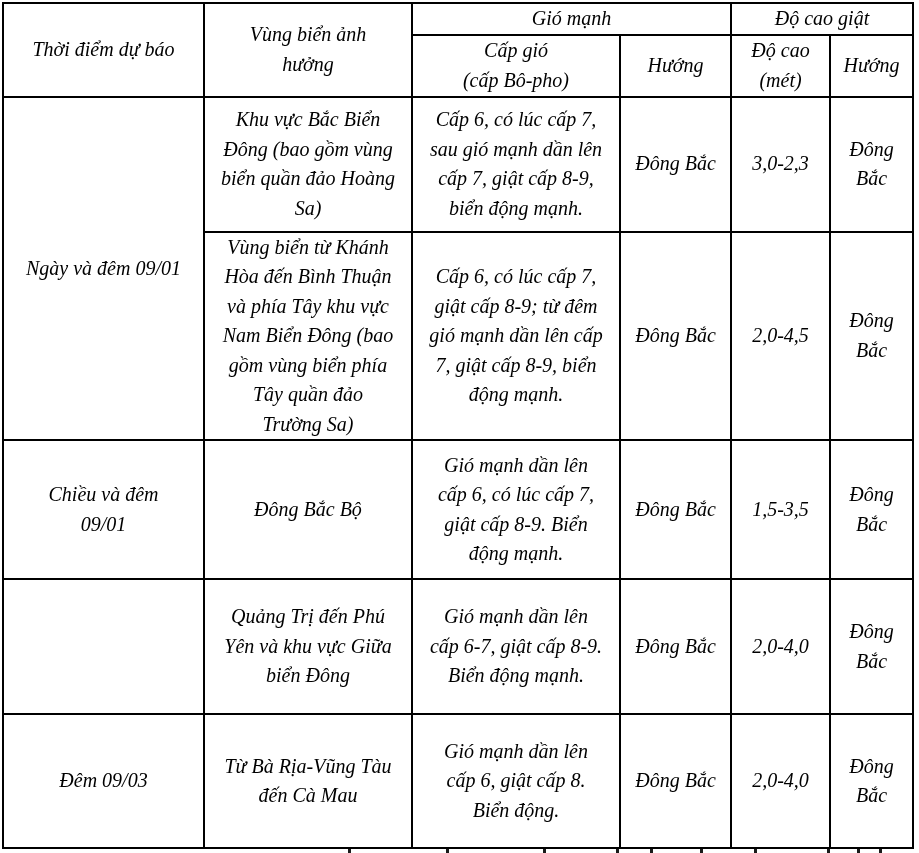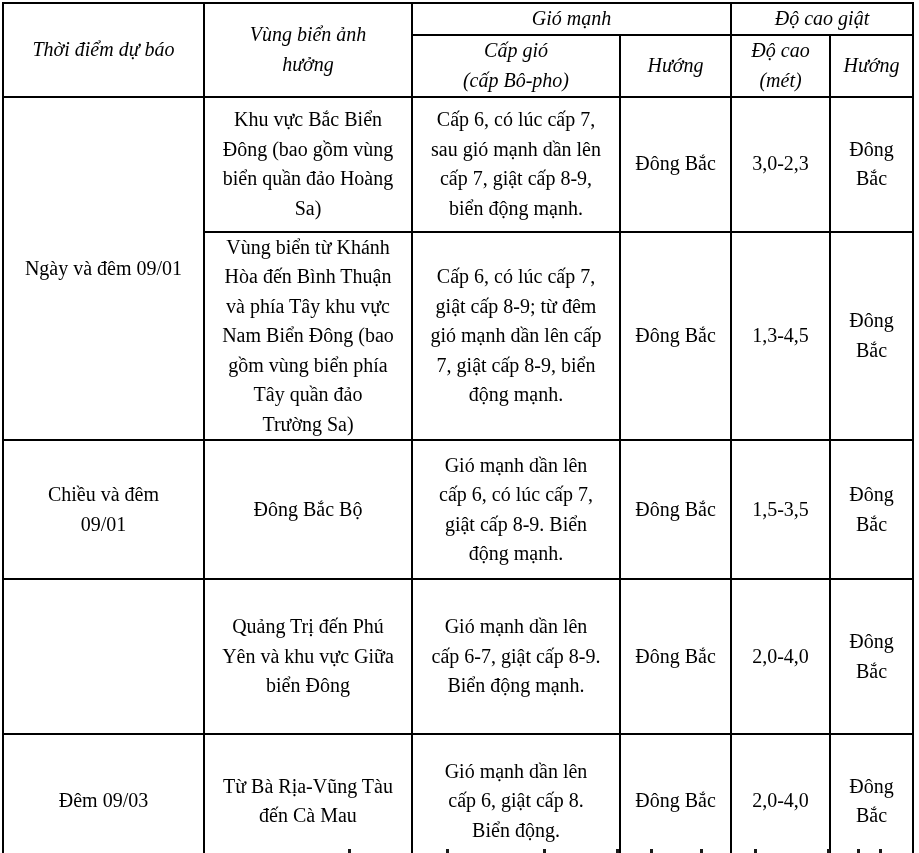--- a/index.html
+++ b/index.html
@@ -19,31 +19,32 @@
   }
   th,td{
     border:2px solid #000000;
     text-align:center;
     vertical-align:middle;
     white-space:pre-line;
     padding:0 4px;
     font-size:20px;
     line-height:29.5px;
     overflow:hidden;
+    font-style:italic;
   }
   th{
     font-style:italic;
     font-weight:normal;
   }
   tr.h1{height:29px;}
   tr.h2{height:62px;}
   tr.r1{height:135px;}
   tr.r2{height:208px;}
   tr.r3{height:139px;}
-  tr.r4{height:155px;}
+  tr.r4{height:135px;}
   tr.r5{height:134px;}
   
   .cutoff{position:absolute;left:0;top:849px;width:919px;height:4px;}
   .cutoff i{position:absolute;top:0;height:4px;width:3px;background:#1a1a1a;display:block;}
 </style>
 </head>
 <body>
 
 <table class="forecast">
   <colgroup>
@@ -93,21 +94,21 @@
 Nam Biển Đông (bao
 gồm vùng biển phía
 Tây quần đảo
 Trường Sa)</td>
       <td>Cấp 6, có lúc cấp 7,
 giật cấp 8-9; từ đêm
 gió mạnh dần lên cấp
 7, giật cấp 8-9, biển
 động mạnh.</td>
       <td>Đông Bắc</td>
-      <td>1,3-4,5</td>
+      <td>2,0-4,5</td>
       <td>Đông Bắc</td>
     </tr>
     <tr class="r3">
       <td>Chiều và đêm
 09/01</td>
       <td>Đông Bắc Bộ</td>
       <td>Gió mạnh dần lên
 cấp 6, có lúc cấp 7,
 giật cấp 8-9. Biển
 động mạnh.</td>

